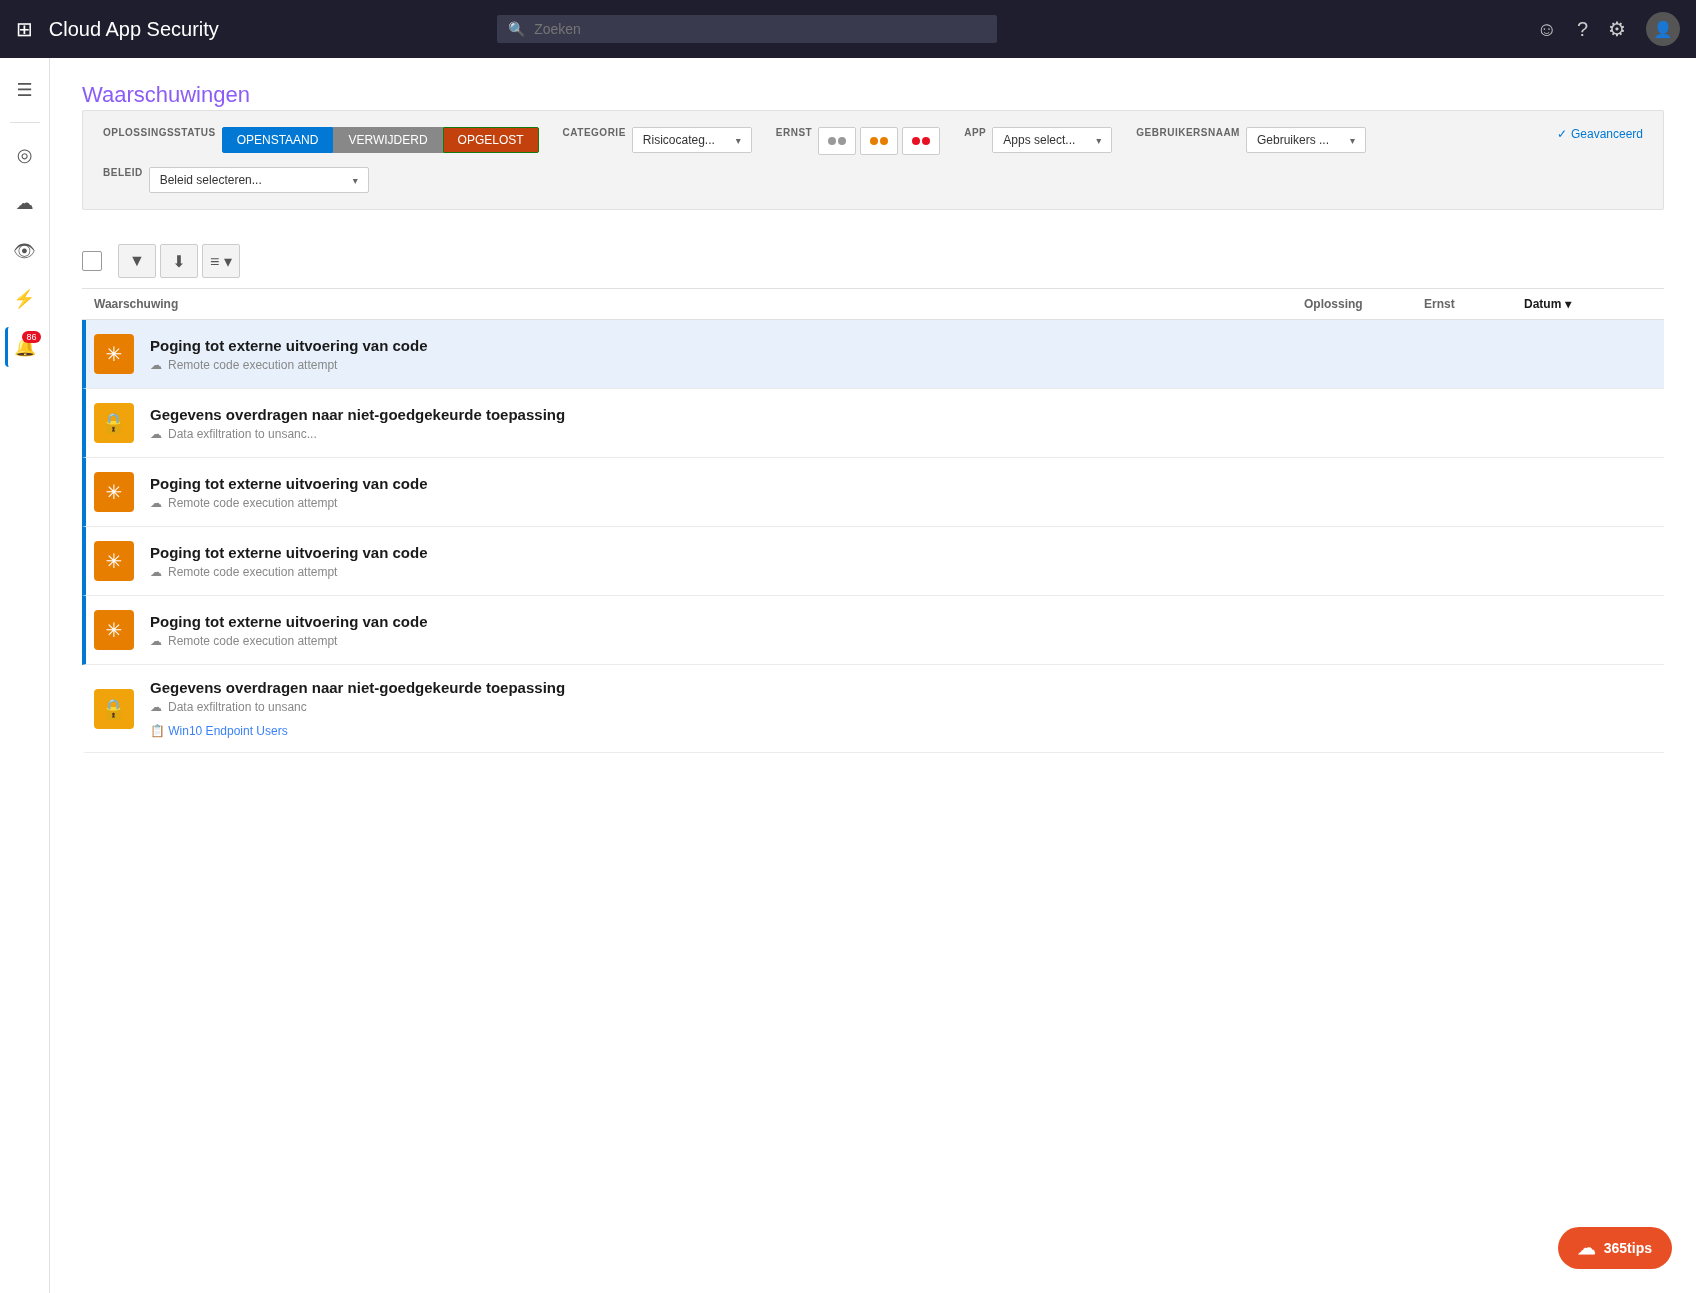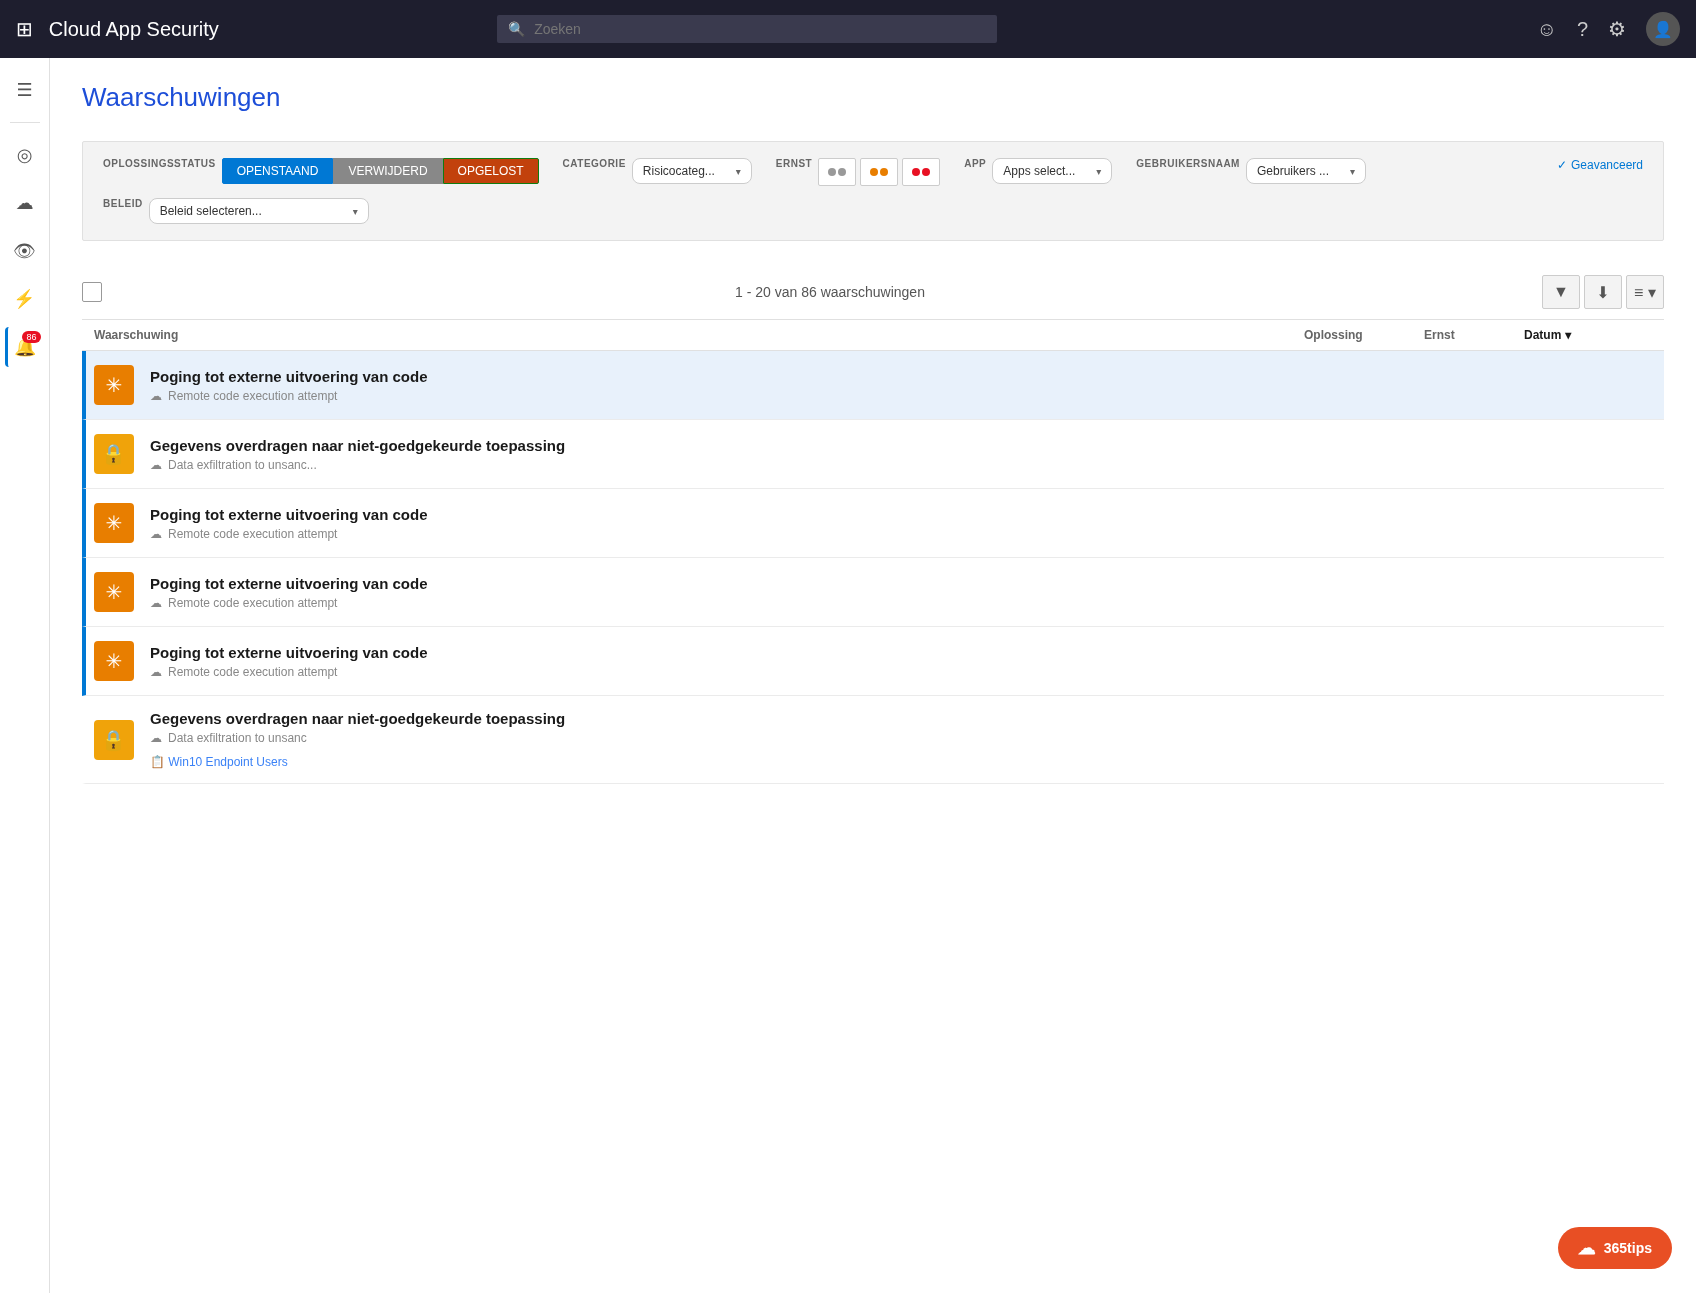--- a/index.html
+++ b/index.html
@@ -70,21 +70,21 @@
     .sidebar-item .badge {
       position: absolute; top: 4px; right: 4px;
       background: #e81123; color: #fff; font-size: 9px;
       border-radius: 8px; padding: 1px 4px; min-width: 16px; text-align: center;
     }
     .sidebar-divider { width: 30px; border: none; border-top: 1px solid #e0e0e0; margin: 4px 0; }
 
     
     .main-content { flex: 1; overflow-y: auto; background: #fff; padding: 24px 32px; }
 
-    .page-title { font-size: 26px; font-weight: 300; color: #1d4ed8; margin-bottom: 28px; }
+    .page-title { font-size: 22px; font-weight: 300; color: #8b5cf6; margin-bottom: 2px; }
 
     
     .filter-bar {
       background: #f3f3f3;
       border: 1px solid #e0e0e0;
       border-radius: 2px;
       padding: 16px 20px;
       margin-bottom: 24px;
     }
     .filter-row { display: flex; align-items: flex-start; gap: 24px; flex-wrap: wrap; }
@@ -97,21 +97,21 @@
     }
     .filter-btn:first-child { border-radius: 2px 0 0 2px; }
     .filter-btn:last-child { border-radius: 0 2px 2px 0; }
     .filter-btn.active-blue { background: #0078d4; color: #fff; border-color: #0078d4; }
     .filter-btn.active-gray { background: #888; color: #fff; border-color: #888; }
     .filter-btn.active-green { background: #c2410c; color: #fff; border-color: #107c10; }
 
     .filter-select {
       display: flex; align-items: center;
       background: #fff; border: 1px solid #ccc;
-      border-radius: 8px; padding: 5px 10px;
+      border-radius: 2px; padding: 5px 10px;
       font-size: 12px; color: #333; cursor: pointer; min-width: 120px;
       justify-content: space-between;
     }
     .filter-select .chevron { font-size: 10px; color: #666; }
 
     
     .severity-group { display: flex; gap: 4px; }
     .sev-btn {
       width: 38px; height: 28px; border-radius: 2px; border: 1px solid #ccc;
       cursor: pointer; display: flex; align-items: center; justify-content: center; gap: 2px;
@@ -306,21 +306,20 @@
           <div class="filter-select" style="min-width:220px;">
             <span>Beleid selecteren...</span>
             <span class="chevron">▾</span>
           </div>
         </div>
       </div>
     </div>
 
     <div class="list-toolbar">
       <div class="list-checkbox"></div>
-      <span class="list-count">1 - 20 van 86 waarschuwingen</span>
       <div class="toolbar-actions">
         <button class="toolbar-btn">
           <span>▼</span>
         </button>
         <button class="toolbar-btn">
           <span>⬇</span>
         </button>
         <button class="toolbar-btn">
           <span>≡ ▾</span>
         </button>

